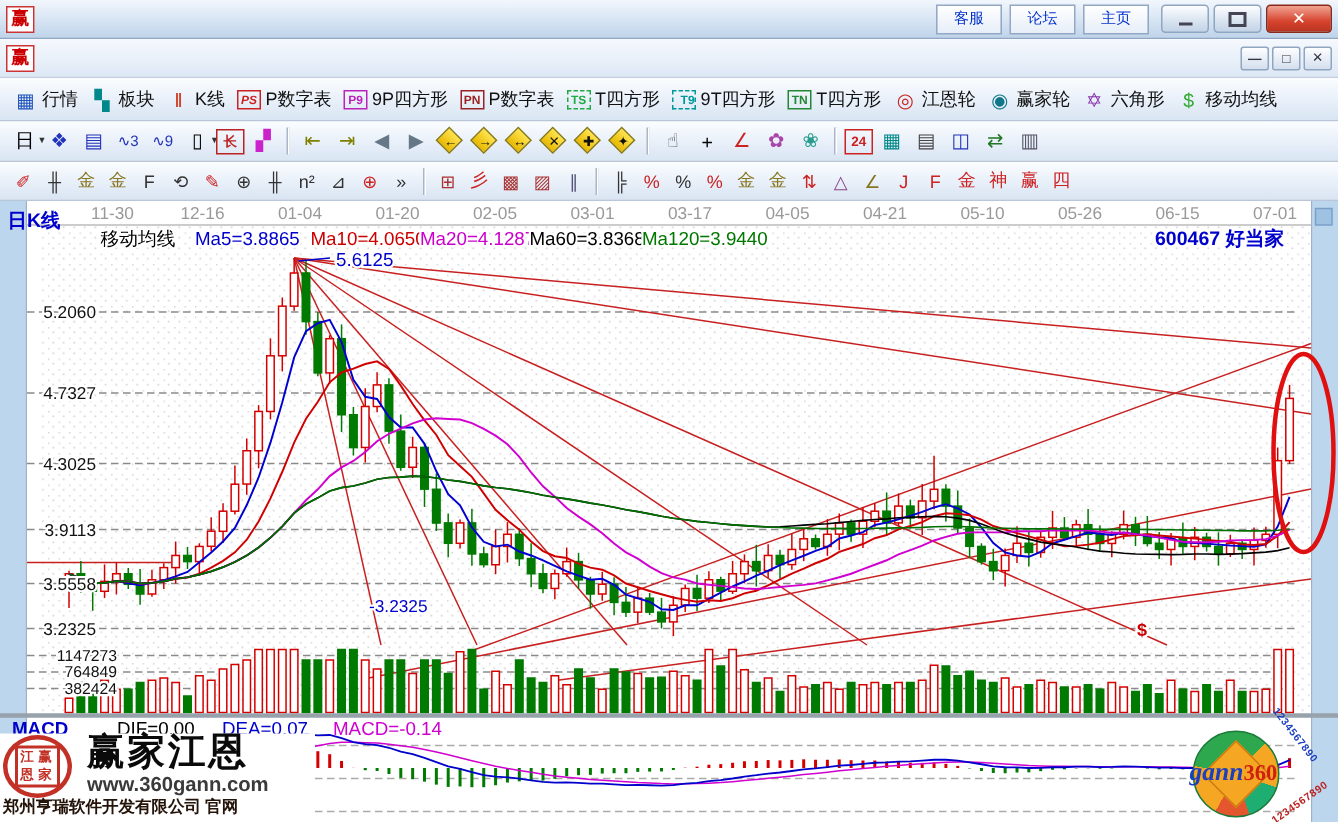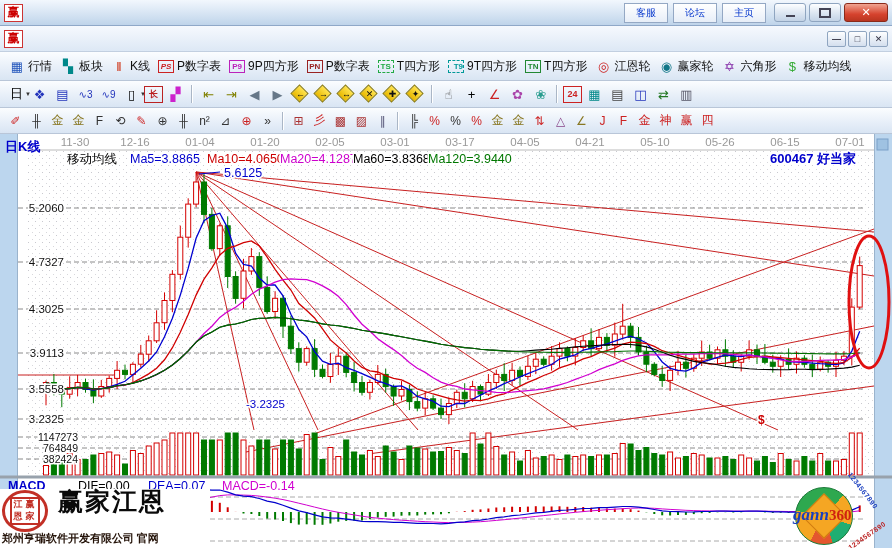--- a/index.html
+++ b/index.html
@@ -749,20 +749,21 @@
 <div class="brand-left">
   <div class="seal">
     <div class="seal-inner" id="sealchars">
         <span>江</span>
         <span>赢</span>
         <span>恩</span>
         <span>家</span>
       </div>
   </div>
   <div class="brand-name">赢家江恩</div>
+  <div class="brand-url">www.360gann.com</div>
   <div class="brand-co">郑州亨瑞软件开发有限公司 官网</div>
 </div>
 
 <div class="brand-right">
   <span class="g360-digits gd1">1234567890</span>
   <span class="g360-digits gd2">1234567890</span>
   <div class="g360-circle"></div>
   <div class="g360-text">
     <span class="g1">gann</span><span class="g2">360</span>
   </div>

